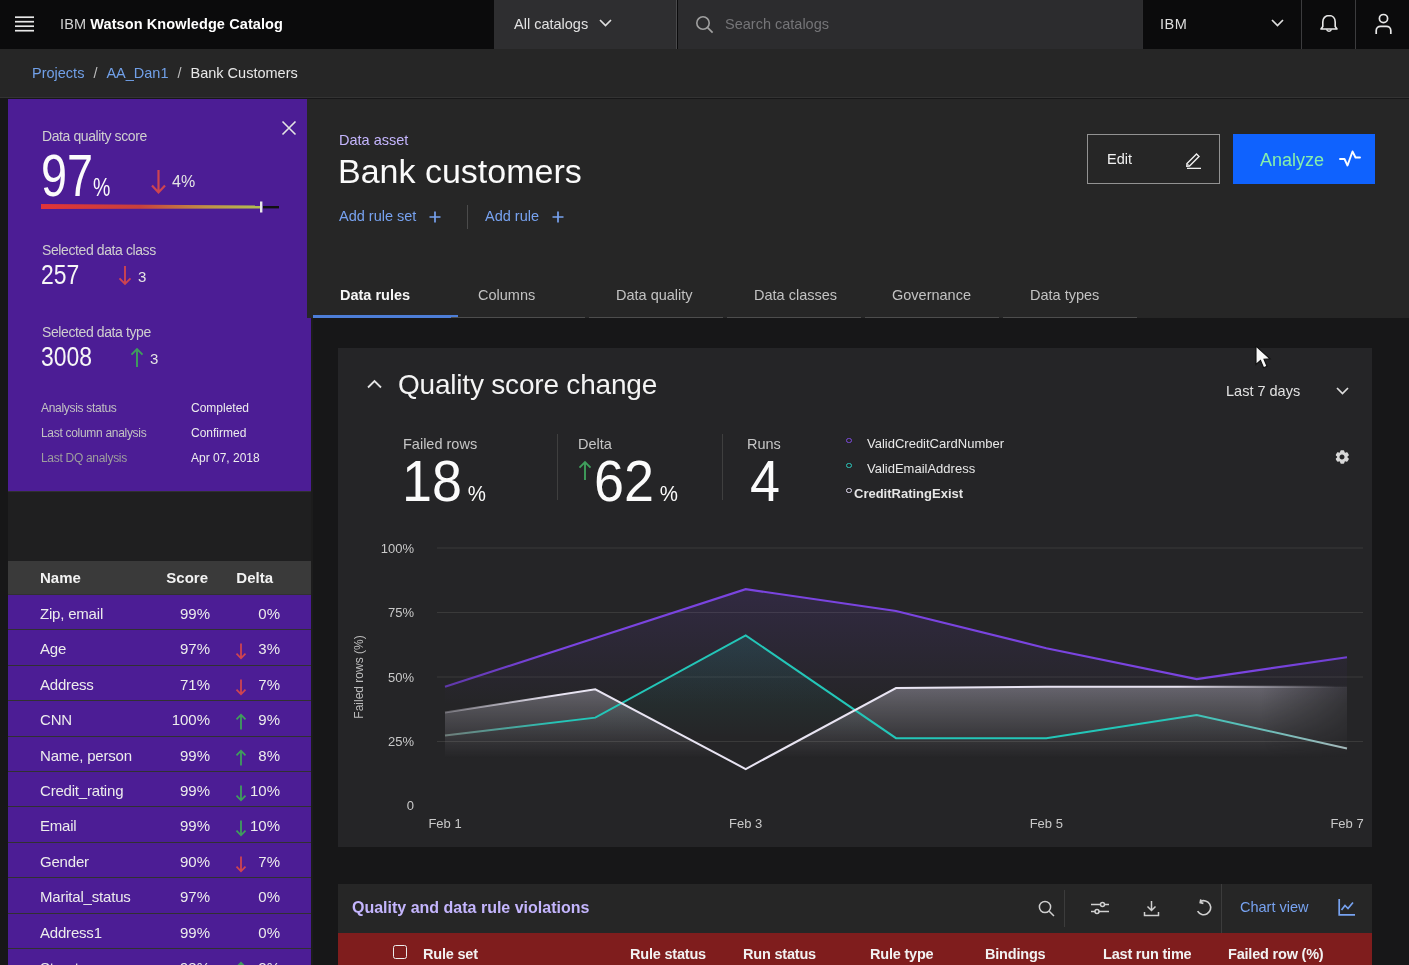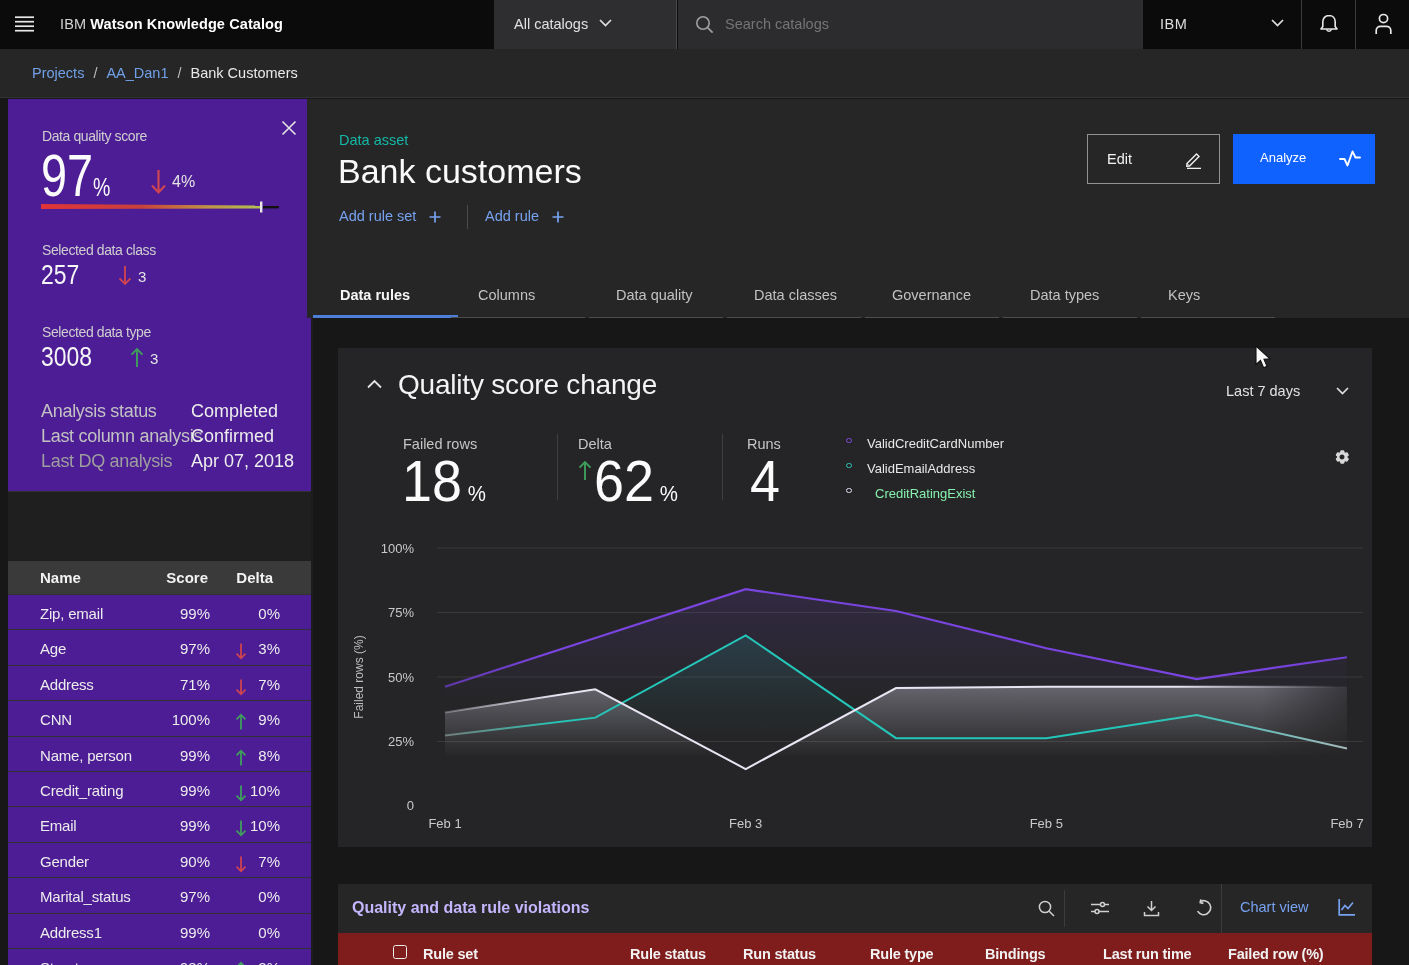--- a/index.html
+++ b/index.html
@@ -29,21 +29,21 @@
      border-bottom:1px solid #333333; }
   #crumbbar .in { position:absolute; left:32px; top:16px; font-size:14.5px; color:#c9c9c9; }
   #crumbbar a { color:#71a0e8; text-decoration:none; }
   #crumbbar .cur { color:#e8e8e8; }
   #crumbbar .sep { color:#bdbdbd; padding:0 9px; }
 
   
   #sidebar { position:absolute; left:0; top:99px; width:305px; height:866px; background:#4c1d95;
      border-right:2px solid #1c1c1c;margin-left:8px; }
   .slabel { font-size:14px; color:#cfcfcf; letter-spacing:-.4px; }
-  .kv { position:absolute; left:33px; font-size:18px; color:#c2c2c2; letter-spacing:-.3px; }
+  .kv { position:absolute; left:33px; font-size:12px; color:#c2c2c2; letter-spacing:-.3px; }
   .kv .v { position:absolute; left:150px; color:#ededed; white-space:nowrap; letter-spacing:0; }
 
   
   #coltable { position:absolute; left:0; top:462px; width:303px; }
   #coltable .thead { position:relative; height:33px; background:#3a3a3a; }
   #coltable .thead span { position:absolute; top:8px; font-weight:700; font-size:15px; color:#f2f2f2; }
   .crow { position:relative; height:35.4px; border-top:1px solid #313131; }
   .crow .nm { position:absolute; left:32px; top:10px; font-size:15px; color:#ececec; letter-spacing:-.2px; }
   .crow .sc { position:absolute; right:101px; top:10px; font-size:15px; color:#ececec; }
   .crow .dl { position:absolute; right:31px; top:10px; font-size:15px; color:#ececec; }
@@ -244,21 +244,21 @@
         <span class="sc">98%</span>
         <span class="dl">2%</span>
         <svg class="ar" width="12" height="18" viewBox="0 0 12 18">
           <path d="M6 16.5 L6 2 M1.5 6.3 L6 1.7 L10.5 6.3" fill="none" stroke="#3f9e5c" stroke-width="1.8"></path>
         </svg>
       </div>
     </div>
 </div>
 
 <div id="mainhead">
-  <div class="abs" style="left:32px;top:33px;font-size:14.5px;color:#14b8a6;">Data asset</div>
+  <div class="abs" style="left:32px;top:33px;font-size:14.5px;color:#c4b5fd;">Data asset</div>
   <div class="abs" style="left:31px;top:53px;font-size:34px;color:#fafafa;">Bank customers</div>
 
   <div class="abs" style="left:32px;top:109px;font-size:14.5px;">
     <span class="bluelink">Add rule set</span>
     <svg style="display:inline-block;vertical-align:-2px;margin-left:9px" width="12" height="12" viewBox="0 0 12 12">
         <path d="M6 0.5 L6 11.5 M0.5 6 L11.5 6" stroke="#77a2f0" stroke-width="1.7"></path>
       </svg>
   </div>
   <div class="abs" style="left:160px;top:106px;width:1px;height:24px;background:#4b4b4b;"></div>
   <div class="abs" style="left:178px;top:109px;font-size:14.5px;">
@@ -270,21 +270,21 @@
 
   <div class="abs" style="left:780px;top:35px;width:133px;height:50px;border:1.2px solid #929292;">
     <span class="abs" style="left:19px;top:16px;font-size:14.5px;color:#f0f0f0;">Edit</span>
     <svg class="abs" style="left:97px;top:16px" width="18" height="18" viewBox="0 0 18 18">
       <path d="M2 12.5 L11.5 3 L14 5.5 L4.5 15 L1.8 15.2 Z" fill="none" stroke="#f0f0f0" stroke-width="1.4"></path>
       <path d="M2 12.5 L4.5 15" stroke="#f0f0f0" stroke-width="1"></path>
       <line x1="2" y1="17.4" x2="16" y2="17.4" stroke="#f0f0f0" stroke-width="1.4"></line>
     </svg>
   </div>
   <div class="abs" style="left:926px;top:35px;width:142px;height:50px;background:#0f62fe;">
-    <span class="abs" style="left:27px;top:16px;font-size:13px;color:#ffffff;">Analyze</span>
+    <span class="abs" style="left:27px;top:16px;font-size:18px;color:#86efac;">Analyze</span>
     <svg class="abs" style="left:106px;top:15px" width="22" height="21" viewBox="0 0 22 21">
       <polyline points="1,10 5.5,10 8.5,16.5 13.5,2.5 16.5,8.5 21,8.5" fill="none" stroke="#fbfdff" stroke-width="1.9" stroke-linejoin="round" stroke-linecap="round"></polyline>
     </svg>
   </div>
 </div>
 
 <div id="tabs">
     <div class="tab active" style="left: 6px; width: 138px;">
       <span class="lbl">Data rules</span>
       <div class="line"></div>
@@ -300,24 +300,20 @@
     <div class="tab" style="left: 282px; width: 138px;">
       <span class="lbl">Data quality</span>
       <div class="line"></div>
     </div>
     <div class="tab" style="left: 558px; width: 138px;">
       <span class="lbl">Governance</span>
       <div class="line"></div>
     </div>
     <div class="tab" style="left: 696px; width: 138px;">
       <span class="lbl">Data types</span>
-      <div class="line"></div>
-    </div>
-    <div class="tab" style="left: 834px; width: 138px;">
-      <span class="lbl">Keys</span>
       <div class="line"></div>
     </div>
   </div>
 
 <div class="card" id="chartcard" style="left:338px;top:348px;width:1034px;height:499px;">
   <svg class="abs" style="left:29px;top:31px" width="15" height="10" viewBox="0 0 15 9">
       <path d="M1 8 L7.5 1.5 L14 8" fill="none" stroke="#e4e4e4" stroke-width="1.8"></path>
     </svg>
   <div class="abs" style="left:60px;top:21px;font-size:28px;color:#f4f4f4;letter-spacing:-.2px;">Quality score change</div>
   <div class="abs" style="left:888px;top:35px;font-size:14.5px;color:#e2e2e2;">Last 7 days</div>
@@ -343,21 +339,21 @@
     <div style="position:relative;height:25px;">
         <span style="position:absolute;left:0;top:2.5px;width:5.5px;height:5.5px;border:1.9px solid #7d4bdc;border-radius:50%;"></span>
         <span style="position:absolute;left:21px;top:1px;font-size:13px;color:#e8e8e8;">ValidCreditCardNumber</span>
       </div>
     <div style="position:relative;height:25px;">
         <span style="position:absolute;left:0;top:2.5px;width:5.5px;height:5.5px;border:1.9px solid #2cc8bc;border-radius:50%;"></span>
         <span style="position:absolute;left:21px;top:1px;font-size:13px;color:#e8e8e8;">ValidEmailAddress</span>
       </div>
     <div style="position:relative;height:25px;">
         <span style="position:absolute;left:0;top:2.5px;width:5.5px;height:5.5px;border:1.9px solid #e3ddf2;border-radius:50%;"></span>
-        <span style="position:absolute;left:29px;top:1px;font-size:13px;color:#86efac;">CreditRatingExist</span>
+        <span style="position:absolute;left:8px;top:1px;font-size:13px;color:#e5e5e5;font-weight:bold;">CreditRatingExist</span>
       </div>
   </div>
 
   <svg class="abs" style="left:996px;top:101px" width="16" height="16" viewBox="0 0 16 16">
     <path fill="#d8d8d8" fill-rule="evenodd" d="M13.5,8.4c0-.1,0-.3,0-.4s0-.3,0-.4l1-.8c.4-.3.5-.8.2-1.2l-1.1-1.9c-.2-.4-.7-.5-1.1-.4l-1.2.4c-.2-.1-.4-.3-.7-.4l-.3-1.3c-.1-.4-.5-.7-.9-.7h-2.2c-.4,0-.8.3-.9.7l-.3,1.3c-.2.1-.5.2-.7.4l-1.2-.4c-.4-.1-.9,0-1.1.4l-1.1,1.9c-.2.4-.1.9.2,1.2l1,.8c0,.1,0,.3,0,.4s0,.3,0,.4l-1,.8c-.4.3-.5.8-.2,1.2l1.1,1.9c.2.4.7.5,1.1.4l1.2-.4c.2.1.4.3.7.4l.3,1.3c.1.4.5.7.9.7h2.2c.4,0,.8-.3.9-.7l.3-1.3c.2-.1.5-.2.7-.4l1.2.4c.4.1.9,0,1.1-.4l1.1-1.9c.2-.4.1-.9-.2-1.2l-1-.8ZM8,10.5c-1.4,0-2.5-1.1-2.5-2.5s1.1-2.5,2.5-2.5,2.5,1.1,2.5,2.5-1.1,2.5-2.5,2.5Z"></path>
   </svg>
 
   <div id="chartsvg"></div>
 </div>
 

